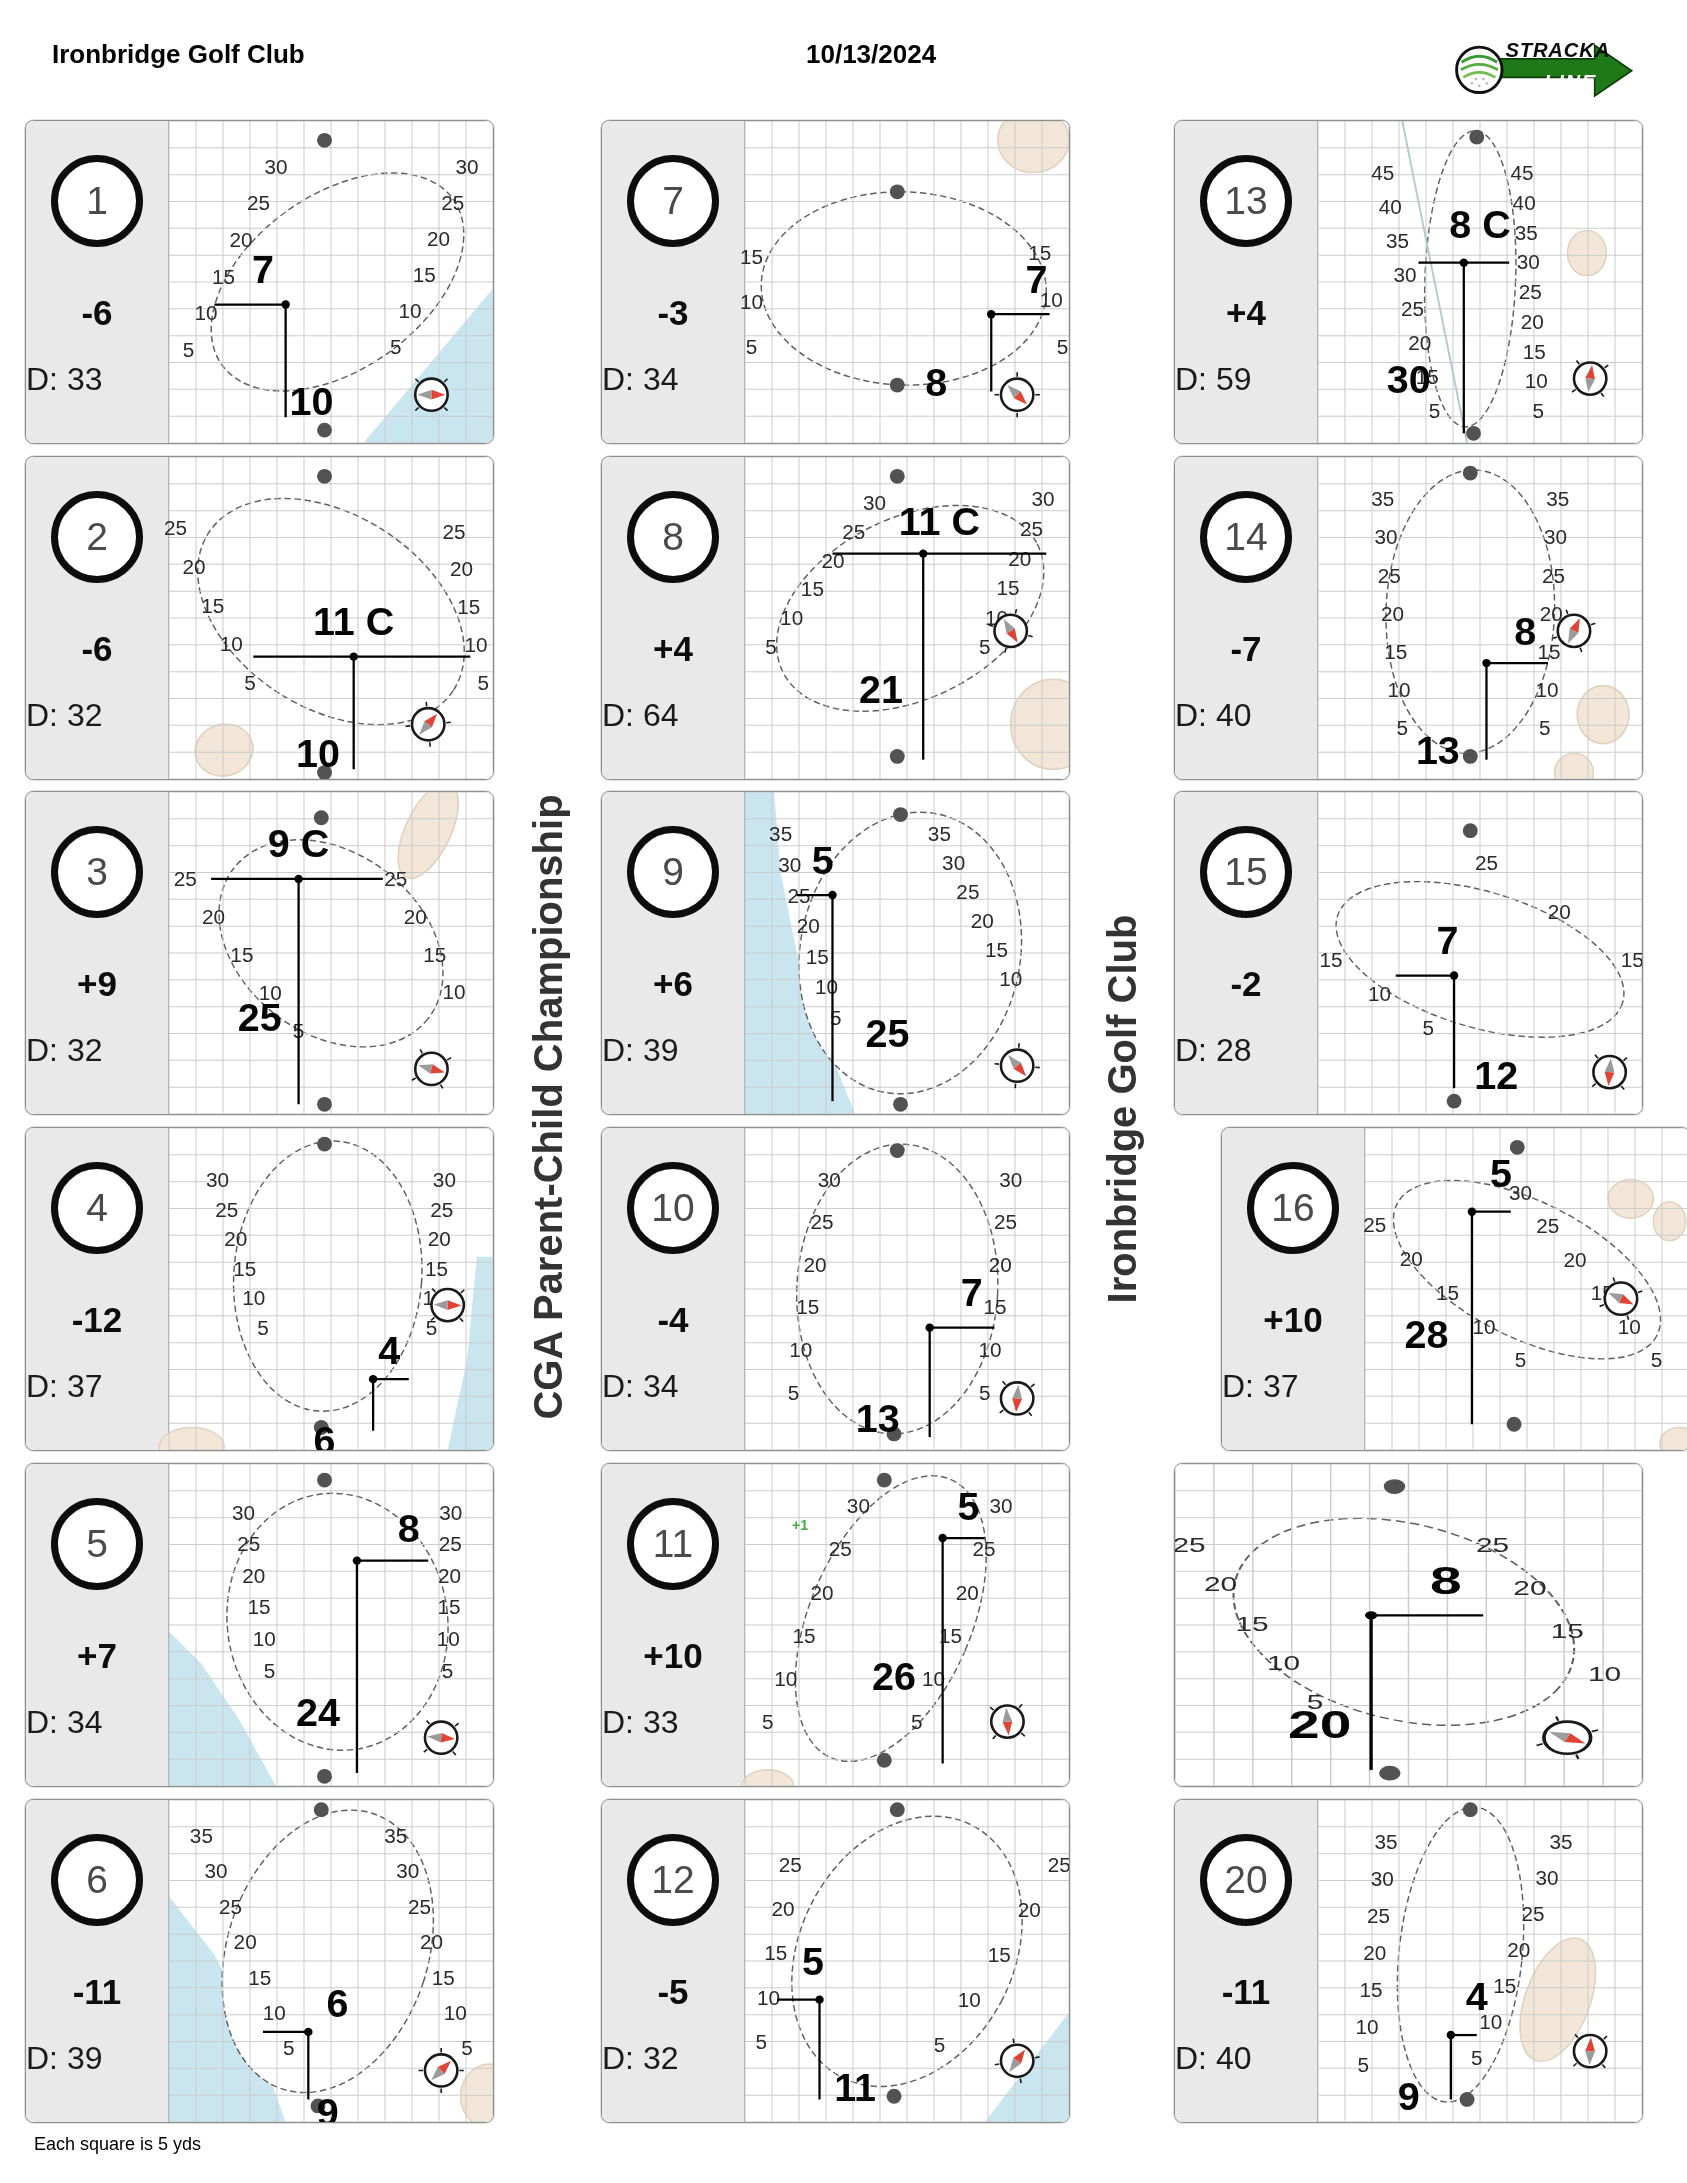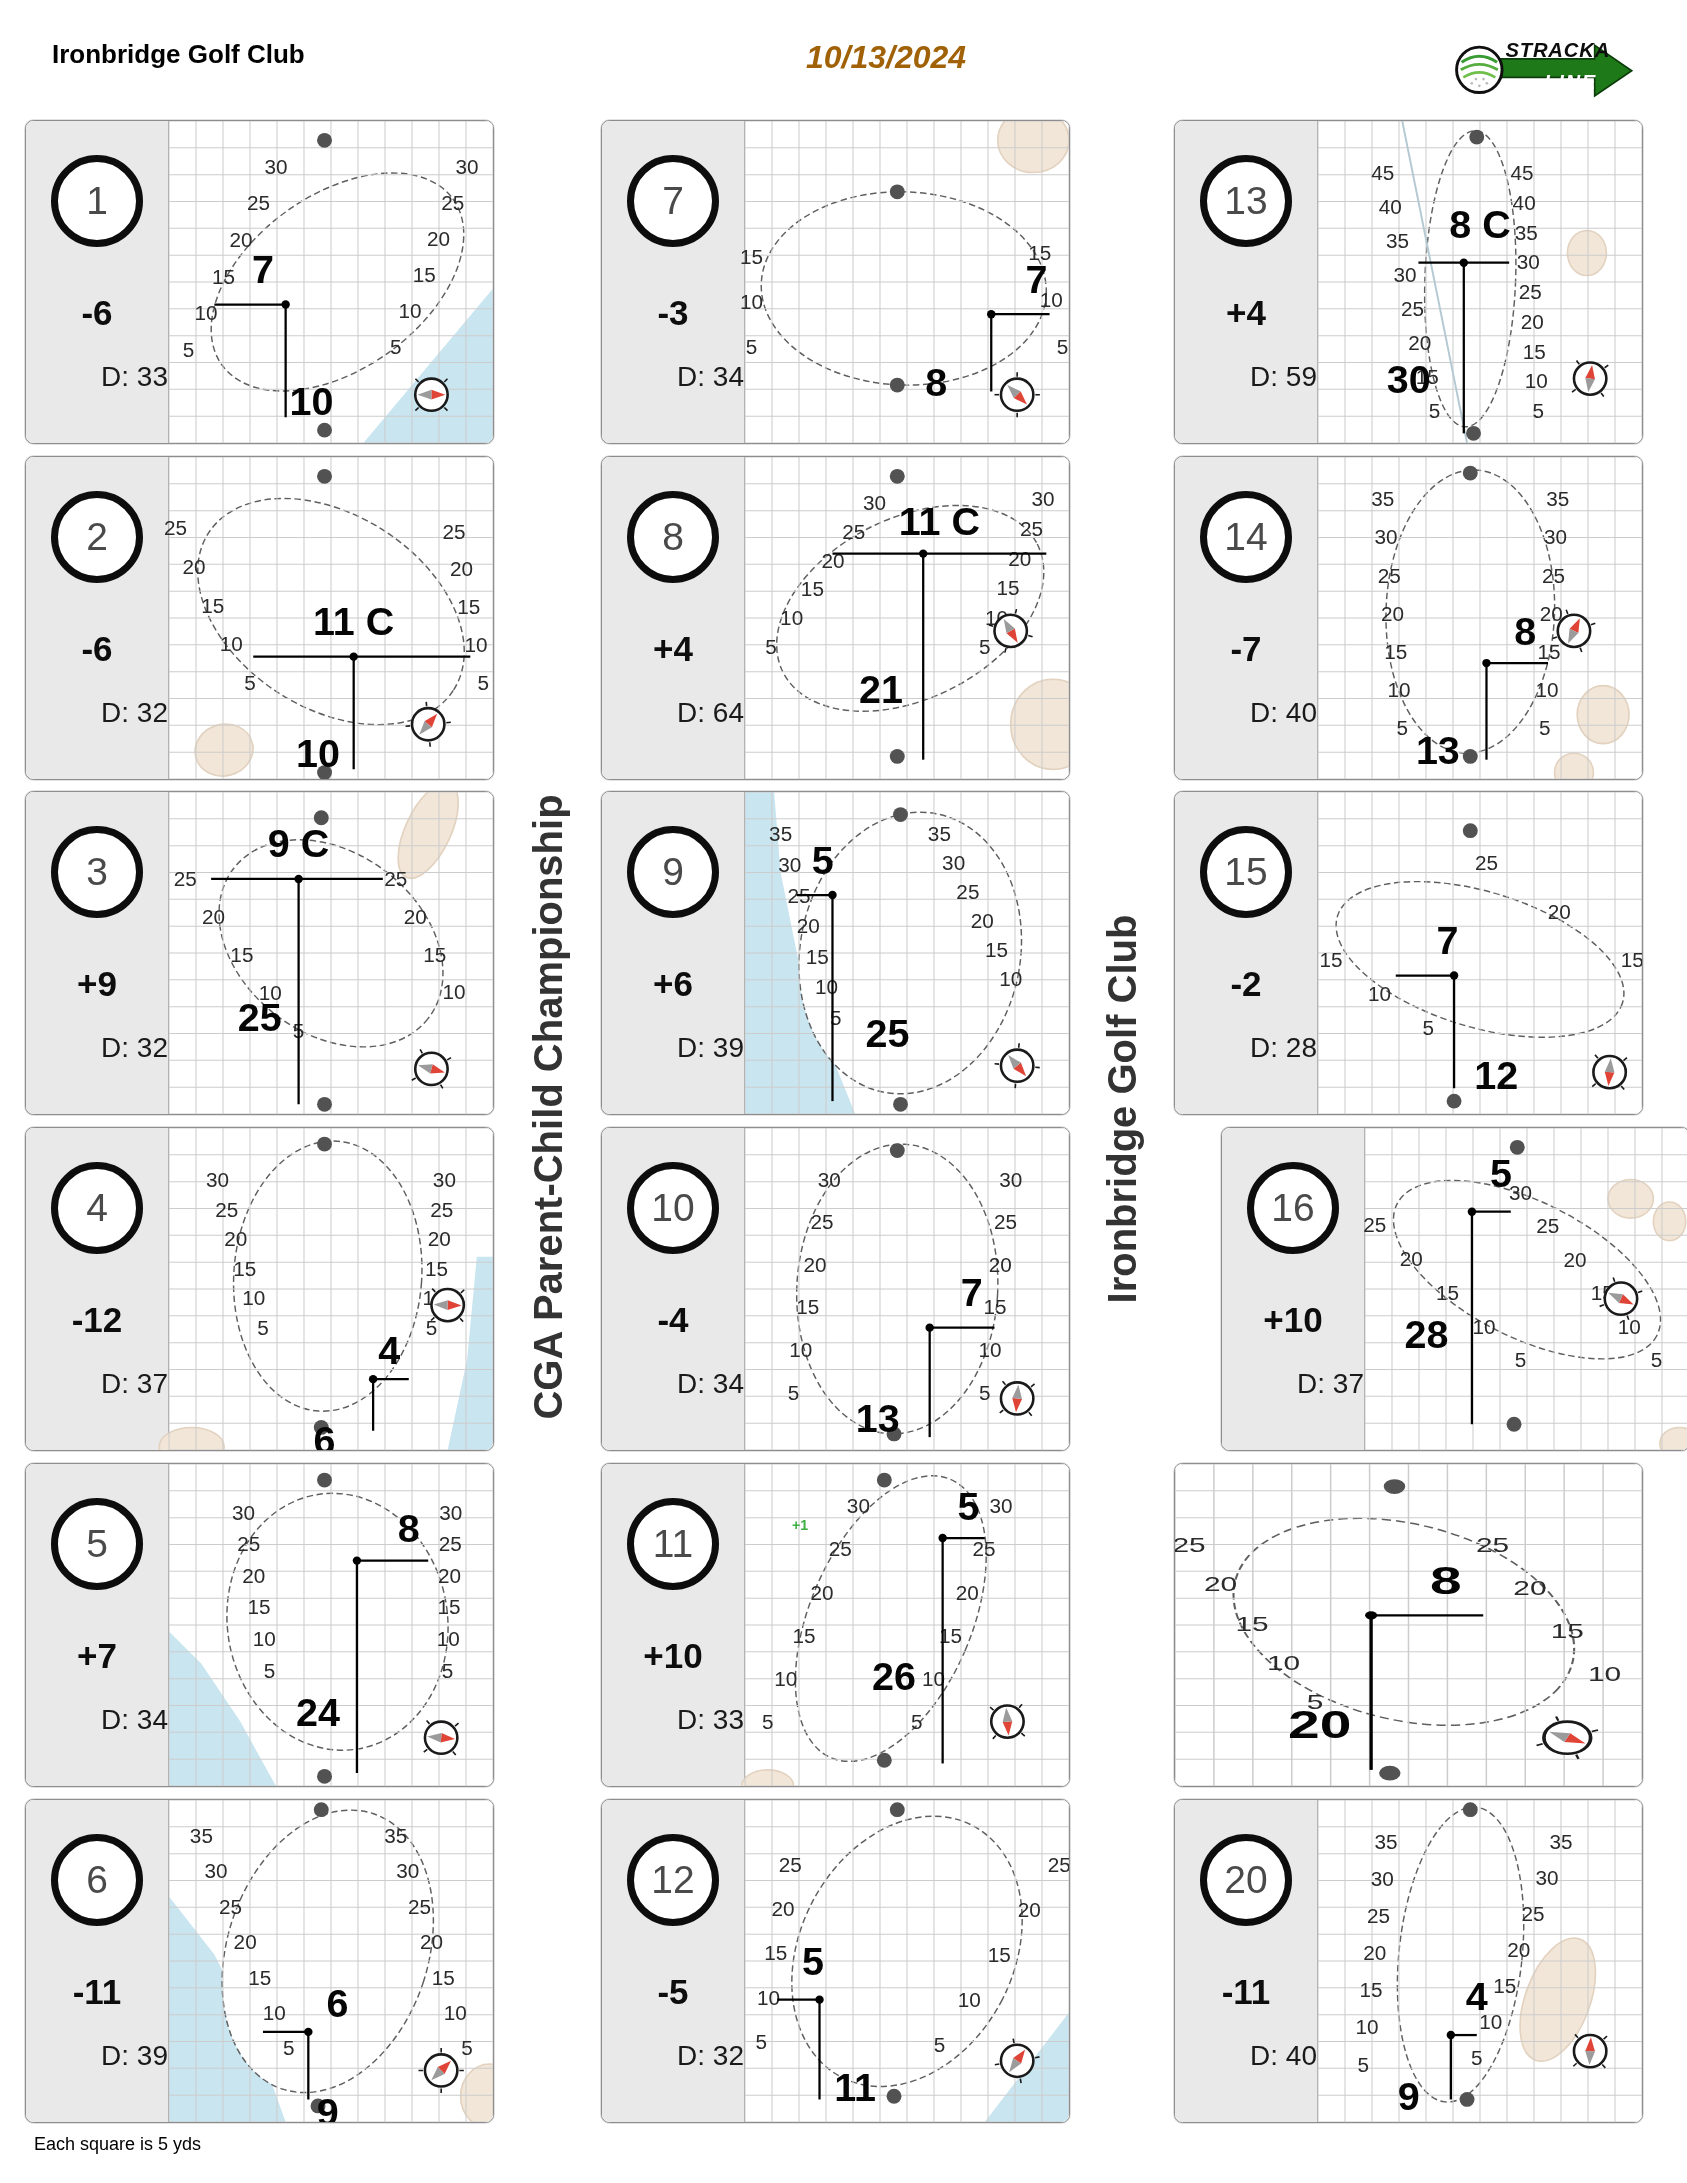--- a/index.html
+++ b/index.html
@@ -1,26 +1,26 @@
 <!DOCTYPE html>
 <html style="font-size:13.5px"><head>
 <meta charset="utf-8">
 <style>
   html,body{margin:0;padding:0;background:#fff;}
   body{width:1687px;height:2183px;position:relative;font-family:"Liberation Sans",sans-serif;overflow:hidden;}
   .header-title{position:absolute;left:52px;top:39px;font-size:26px;font-weight:bold;color:#000;}
-  .header-date{position:absolute;left:806px;top:39px;font-size:32px;font-weight:bold;color:#a16207;font-style:italic;}
+  .header-date{position:absolute;left:806px;top:39px;font-size:26px;font-weight:bold;color:#000000;}
   .logo{position:absolute;left:1453px;top:37px;width:184px;height:64px;}
   .vtitle{position:absolute;font-size:40px;font-weight:bold;color:#333;white-space:nowrap;transform:translate(-50%,-50%) rotate(-90deg);}
   .footer{position:absolute;left:34px;top:2134px;font-size:18px;color:#000;}
   .card{position:absolute;width:469px;height:324px;border:1.7px solid #8d8d8d;border-radius:8.4px;background:#fff;display:flex;overflow:hidden;box-sizing:border-box;box-shadow:0 0 0 0.8px #d9d9d9;}
   .panel{width:142px;background:#e9e9e9;border-right:1.7px solid #9a9a9a;flex:none;position:relative;}
   .badge{position:absolute;left:50%;top:34px;transform:translateX(-50%);width:78px;height:78px;border:7.6px solid #0d0d0d;border-radius:50%;background:#fff;display:flex;align-items:center;justify-content:center;font-size:39px;color:#4a4a4a;}
   .elev{position:absolute;left:0;right:0;top:172px;text-align:center;font-size:35px;font-weight:bold;color:#0d0d0d;}
-  .dist{position:absolute;left:0;right:0;top:240px;text-align:right;font-size:28px;color:#1a1a1a;}
+  .dist{position:absolute;left:0;right:0;top:240px;text-align:left;font-size:32px;color:#1a1a1a;}
   .diagram{flex:1;position:relative;background:#fff;}
   .diagram svg{display:block;width:100%;height:100%;overflow:visible;}
 </style>
 </head>
 <body>
 
 <div class="header-title">Ironbridge Golf Club</div>
 <div class="header-date">10/13/2024</div>
 
 <svg class="logo" viewBox="0 0 218 76">

